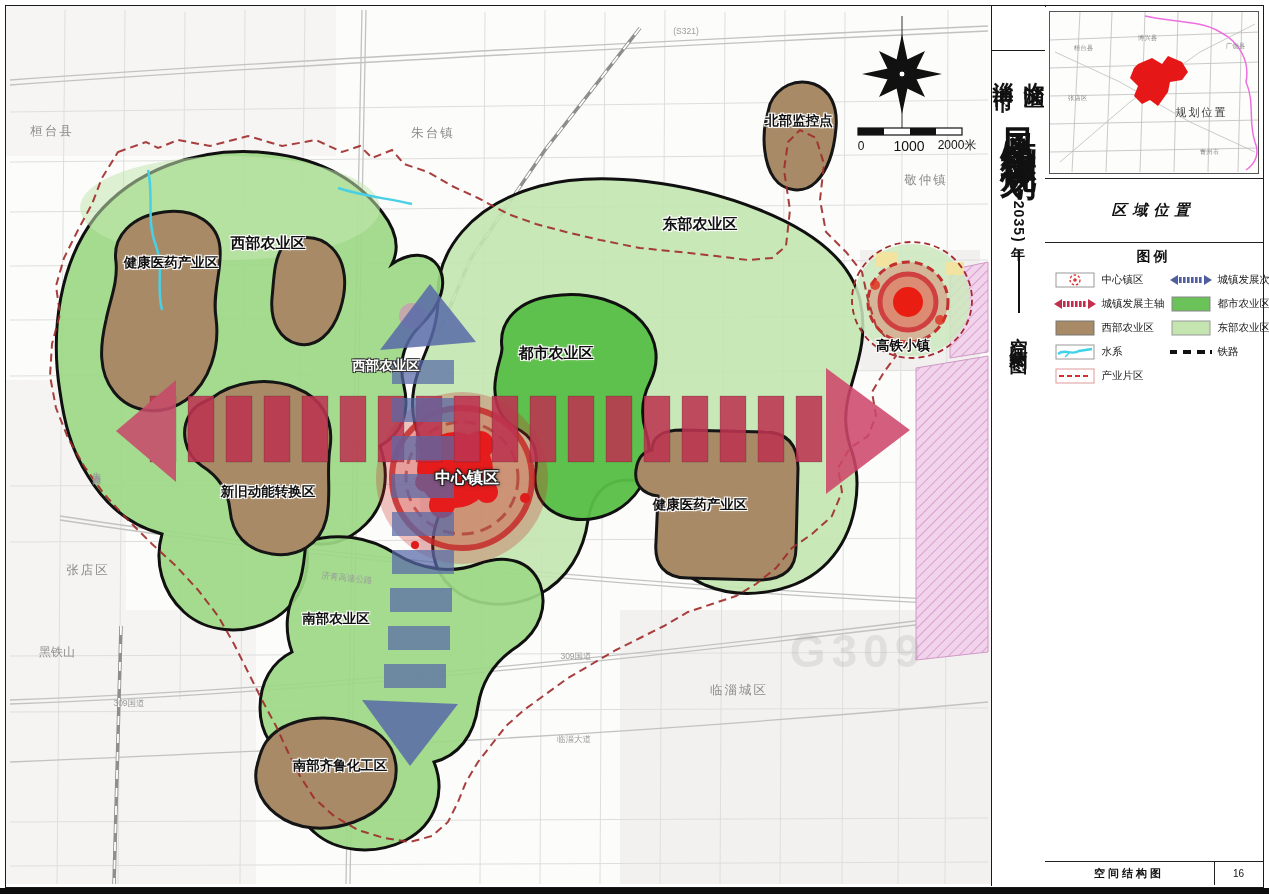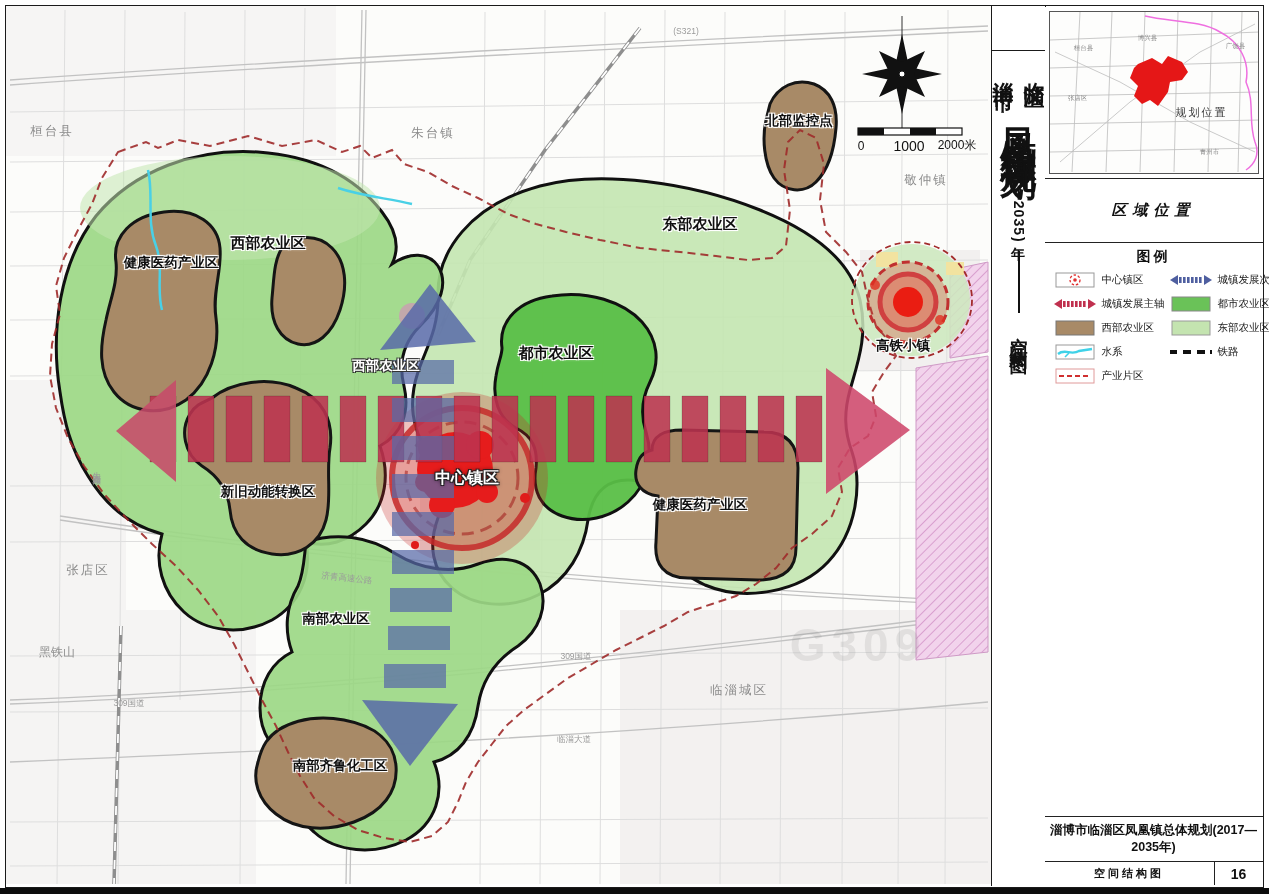--- a/index.html
+++ b/index.html
@@ -13,21 +13,21 @@
   .la-sm{font-weight:bold;font-size:13.5px;color:#101010;
       text-shadow:-1px -1px 0 #fff,1px -1px 0 #fff,-1px 1px 0 #fff,1px 1px 0 #fff,0 0 3px #fff;}
   .lw{font-weight:bold;font-size:16px;color:#fff;
       text-shadow:-1px -1px 0 #222,1px -1px 0 #222,-1px 1px 0 #222,1px 1px 0 #222,0 0 4px #000;}
   .lw-sm{font-weight:bold;font-size:13.5px;color:#fff;
       text-shadow:-1px -1px 0 #333,1px -1px 0 #333,-1px 1px 0 #333,1px 1px 0 #333;}
   .lt{font-size:12.5px;color:#8b8b8b;letter-spacing:2px;}
   .lt-sm{font-size:12px;color:#909090;}
   .lr{font-size:8.5px;color:#9a9a9a;}
   .lr-v{writing-mode:vertical-rl;letter-spacing:1px;}
-  .lg-ghost{font-size:46px;font-weight:bold;color:rgba(130,130,130,0.16);letter-spacing:6px;}
+  .lg-ghost{font-size:46px;font-weight:bold;color:rgba(130,130,130,0.16);letter-spacing:6px;margin-top:6px;}
   .rot-8{transform:translate(-50%,-50%) rotate(6deg);}
 
   .page-border{position:absolute;left:5px;top:5px;right:5px;bottom:8px;
                border:1.5px solid #1a1a1a;z-index:6;pointer-events:none;}
   .bottom-bar{position:absolute;left:0;right:0;top:888px;height:6px;background:#0d0d0d;z-index:7;}
 
   
   .title-strip{position:absolute;left:991px;top:6px;bottom:10px;width:53px;background:#fff;
                border-left:1.5px solid #1a1a1a;border-right:1.5px solid #1a1a1a;z-index:4;
                display:flex;flex-direction:column;align-items:center;}
@@ -58,21 +58,21 @@
   .lg-row{display:flex;align-items:center;gap:5px;height:17px;}
   .lg-sym{flex:0 0 44px;height:16px;display:flex;align-items:center;justify-content:center;}
   .lg-txt{font-size:10.5px;color:#1a1a1a;white-space:nowrap;}
   .spacer{flex:1;}
   .title-block{border-top:1.5px solid #222;margin-bottom:1px;}
   .tb-title{text-align:center;font-size:12.5px;font-weight:bold;color:#111;padding:5px 2px;
             border-bottom:1.5px solid #222;}
   .tb-row{display:flex;height:23px;align-items:center;}
   .tb-name{flex:1;text-align:center;font-size:11px;font-weight:bold;color:#111;letter-spacing:3px;}
   .tb-page{flex:0 0 48px;border-left:1.5px solid #222;height:100%;display:flex;align-items:center;
-           justify-content:center;font-size:14px;color:#111;font-weight:bold;}
+           justify-content:center;font-size:10px;color:#111;}
 </style>
 </head>
 <body>
 
 <div class="page">
 
   <svg class="map-svg" width="1269" height="896" viewBox="0 0 1269 896">
     <defs>
       <clipPath id="mapclip">
           <rect x="6" y="6" width="985" height="878"></rect>
@@ -439,21 +439,20 @@
               </span>
             <span class="lg-txt">铁路</span>
           </div>
         </div>
       </div>
     </div>
 
     <div class="spacer"></div>
 
     <div class="title-block">
-      <div class="tb-title">淄博市临淄区凤凰镇总体规划(2017—2035年)</div>
       <div class="tb-row">
         <div class="tb-name">空间结构图</div>
         <div class="tb-page">16</div>
       </div>
     </div>
   </div>
 
   <div class="page-border"></div>
   <div class="bottom-bar"></div>
 </div>

